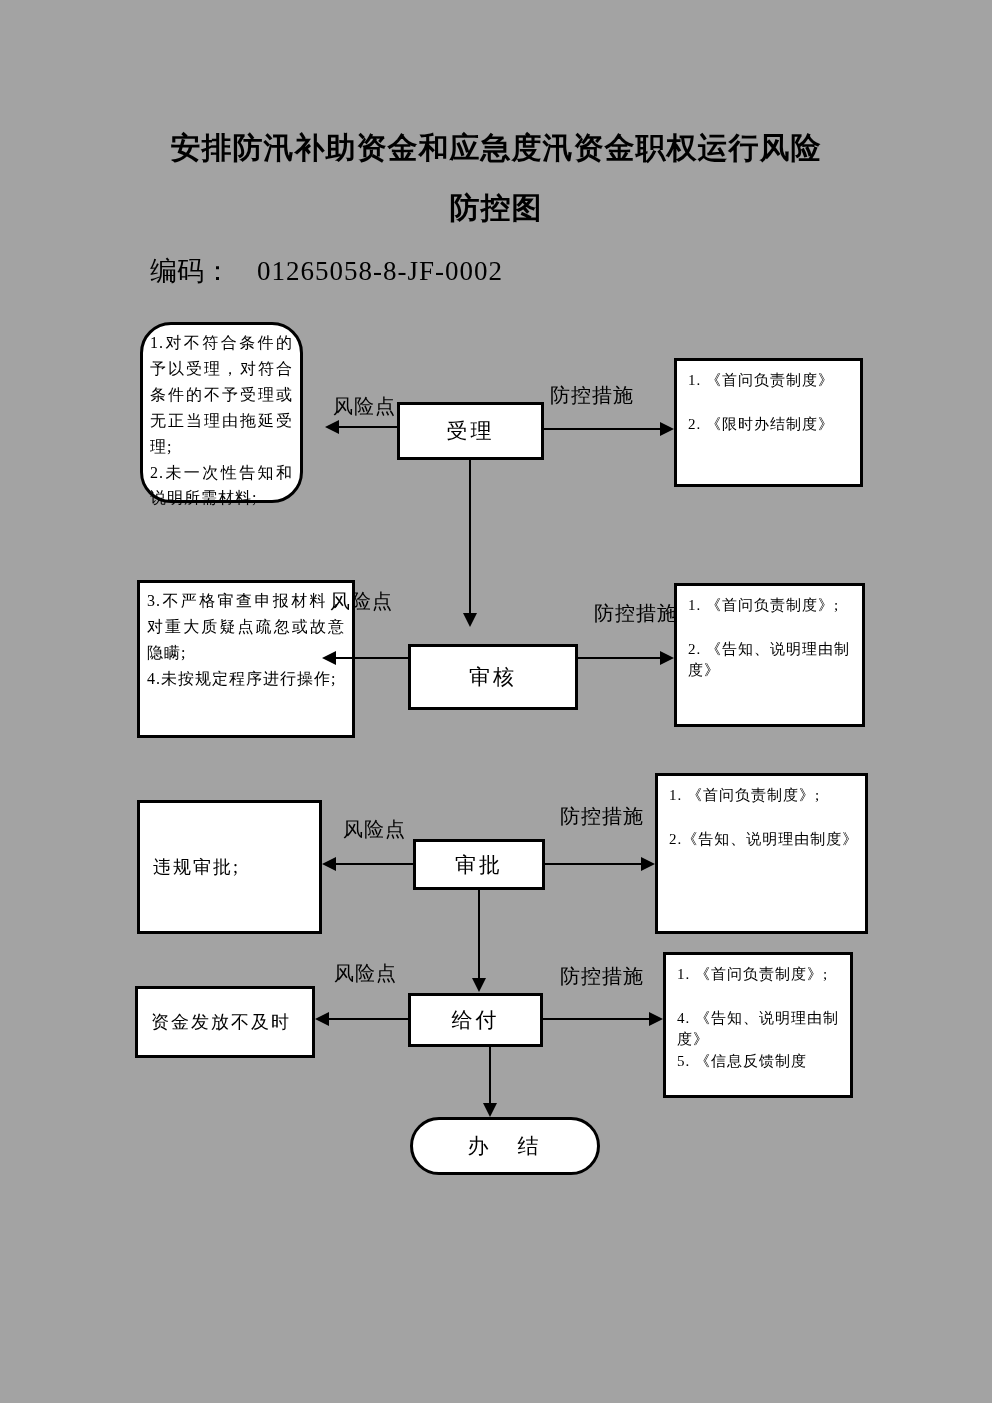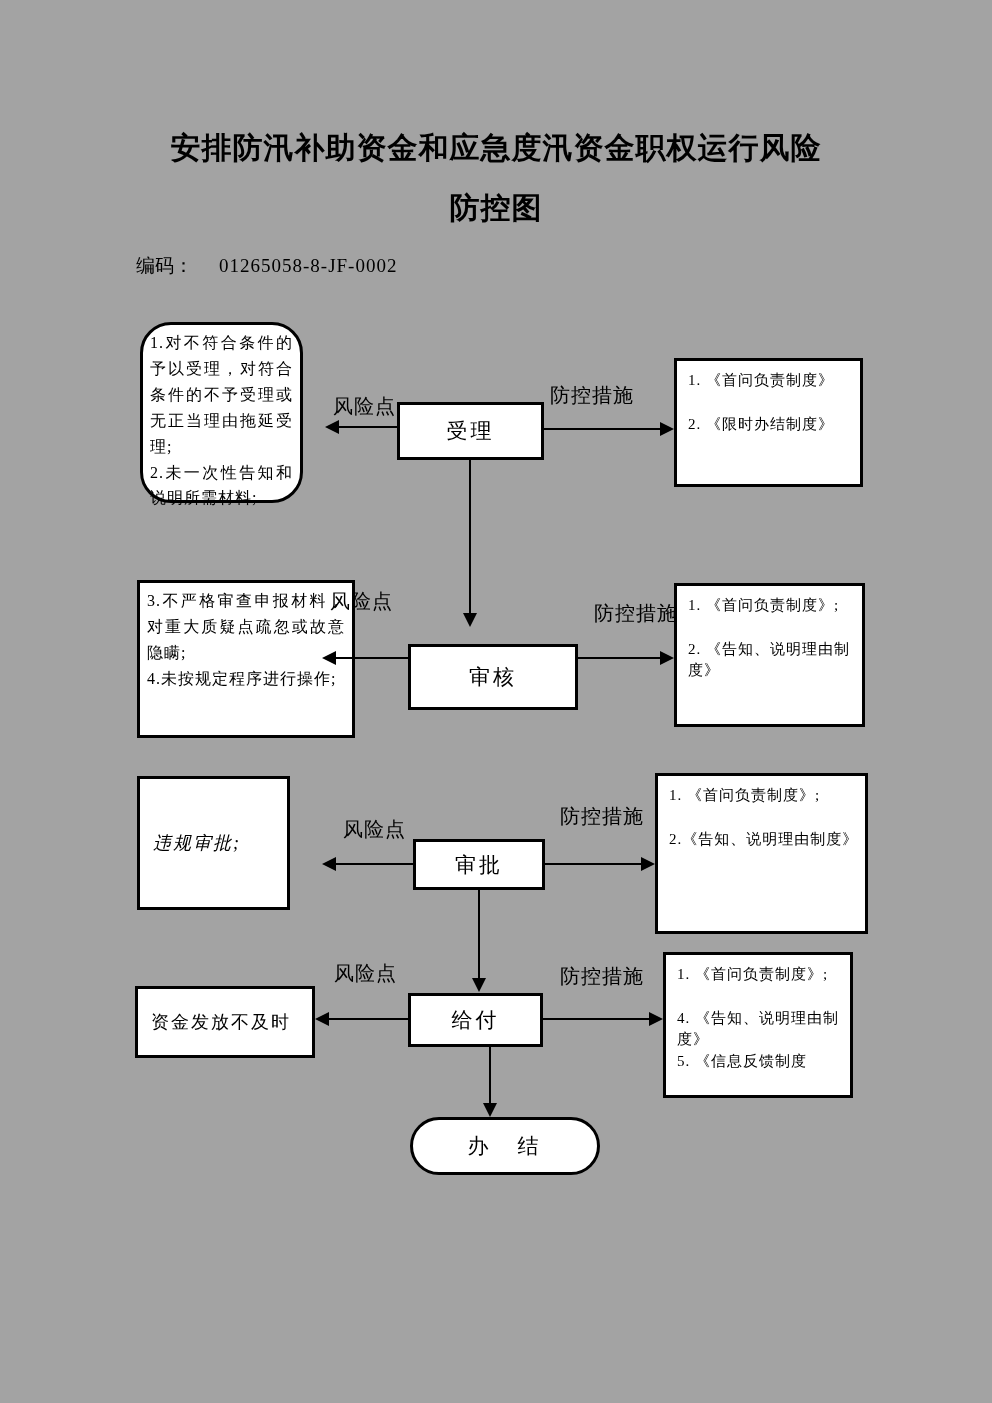--- a/index.html
+++ b/index.html
@@ -1,21 +1,21 @@
 <!DOCTYPE html>
 <html><head>
 <meta charset="utf-8">
 <style>
   html,body{margin:0;padding:0;background:#e8e8e8;}
   body{font-family:"Liberation Serif","DejaVu Serif",serif;color:#000;}
   .page{position:relative;width:992px;height:1403px;background:#a3a3a3;margin:0 auto;overflow:hidden;}
   .title{position:absolute;left:0;width:100%;text-align:center;font-size:30px;font-weight:600;letter-spacing:1px;}
   .title1{top:128px;}
   .title2{top:188px;}
-  .codeline{position:absolute;top:253px;left:136px;font-size:19px;}
+  .codeline{position:absolute;top:253px;left:150px;font-size:27px;}
   .codeline .val{margin-left:26px;letter-spacing:1px;}
   .box{position:absolute;border:3px solid #000;background:#fff;box-sizing:border-box;}
   .side{font-size:16px;line-height:1.62;letter-spacing:1px;padding:5px 7px;white-space:pre-line;text-align:justify;}
   .sideflex{display:flex;align-items:center;font-size:18px;letter-spacing:2px;padding-left:13px;}
   .measures{font-size:15px;line-height:1.45;letter-spacing:1px;padding:9px 6px 6px 11px;white-space:pre-line;}
   .proc{display:flex;align-items:center;justify-content:center;font-size:21px;letter-spacing:3px;font-family:Liberation Serif, serif;}
   .lbl{position:absolute;font-size:20px;letter-spacing:1px;white-space:nowrap;}
   .hline{position:absolute;height:2px;background:#000;}
   .vline{position:absolute;width:2px;background:#000;}
   .ah{position:absolute;width:0;height:0;}
@@ -57,21 +57,21 @@
   <div class="ah ah-left" style="left:322px;top:651px;"></div>
   <div class="hline" style="left:336px;top:657px;width:72px;"></div>
   <div class="box proc" style="left:408px;top:628px;width:170px;height:66px;margin-top:16px;">审核</div>
   <div class="lbl" style="left:594px;top:600px;">防控措施</div>
   <div class="hline" style="left:578px;top:657px;width:82px;"></div>
   <div class="ah ah-right" style="left:660px;top:651px;"></div>
   <div class="box measures" style="left:674px;top:583px;width:191px;height:144px;">1. 《首问负责制度》;
 
 2. 《告知、说明理由制度》</div>
 
-  <div class="box sideflex" style="left:137px;top:776px;width:153px;height:134px;font-style:italic;">违规审批;</div>
+  <div class="box sideflex" style="left:137px;top:800px;width:185px;height:134px;">违规审批;</div>
   <div class="lbl" style="left:343px;top:816px;">风险点</div>
   <div class="ah ah-left" style="left:322px;top:857px;"></div>
   <div class="hline" style="left:336px;top:863px;width:77px;"></div>
   <div class="box proc" style="left:413px;top:839px;width:132px;height:51px;">审批</div>
   <div class="lbl" style="left:560px;top:803px;">防控措施</div>
   <div class="hline" style="left:545px;top:863px;width:96px;"></div>
   <div class="ah ah-right" style="left:641px;top:857px;"></div>
   <div class="box measures" style="left:655px;top:773px;width:213px;height:161px;">1. 《首问负责制度》;
 
 2.《告知、说明理由制度》</div>

